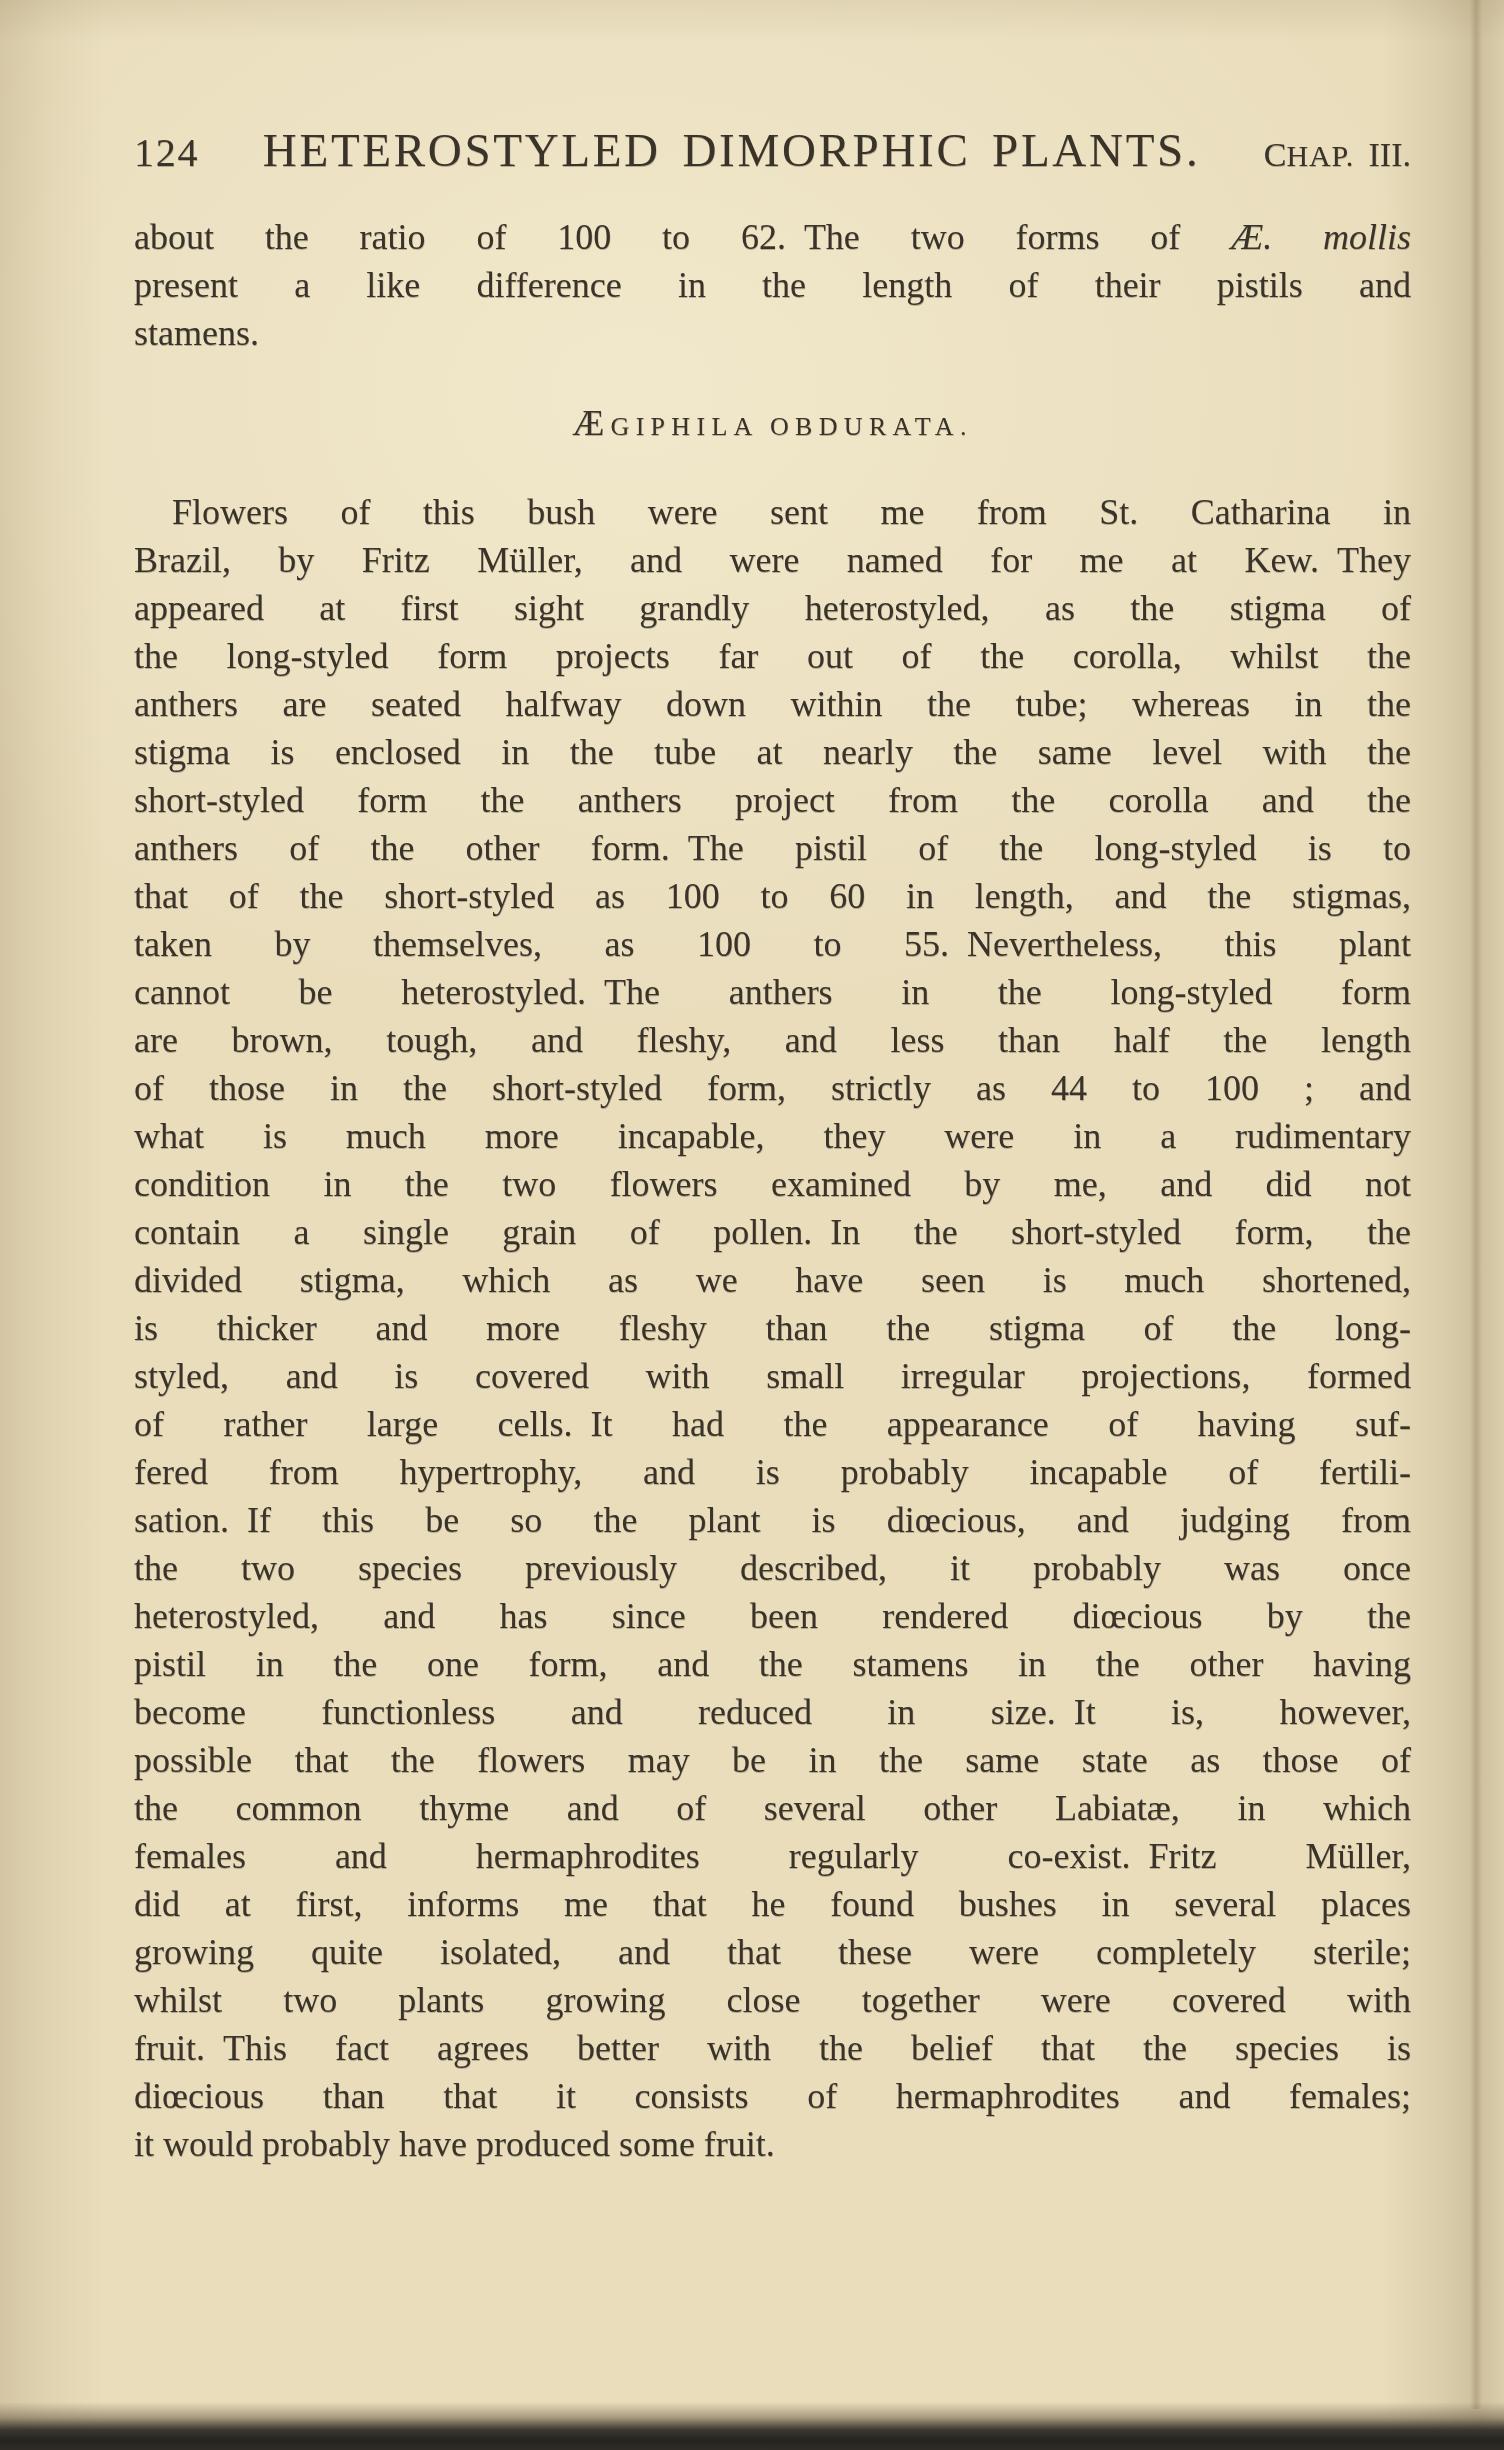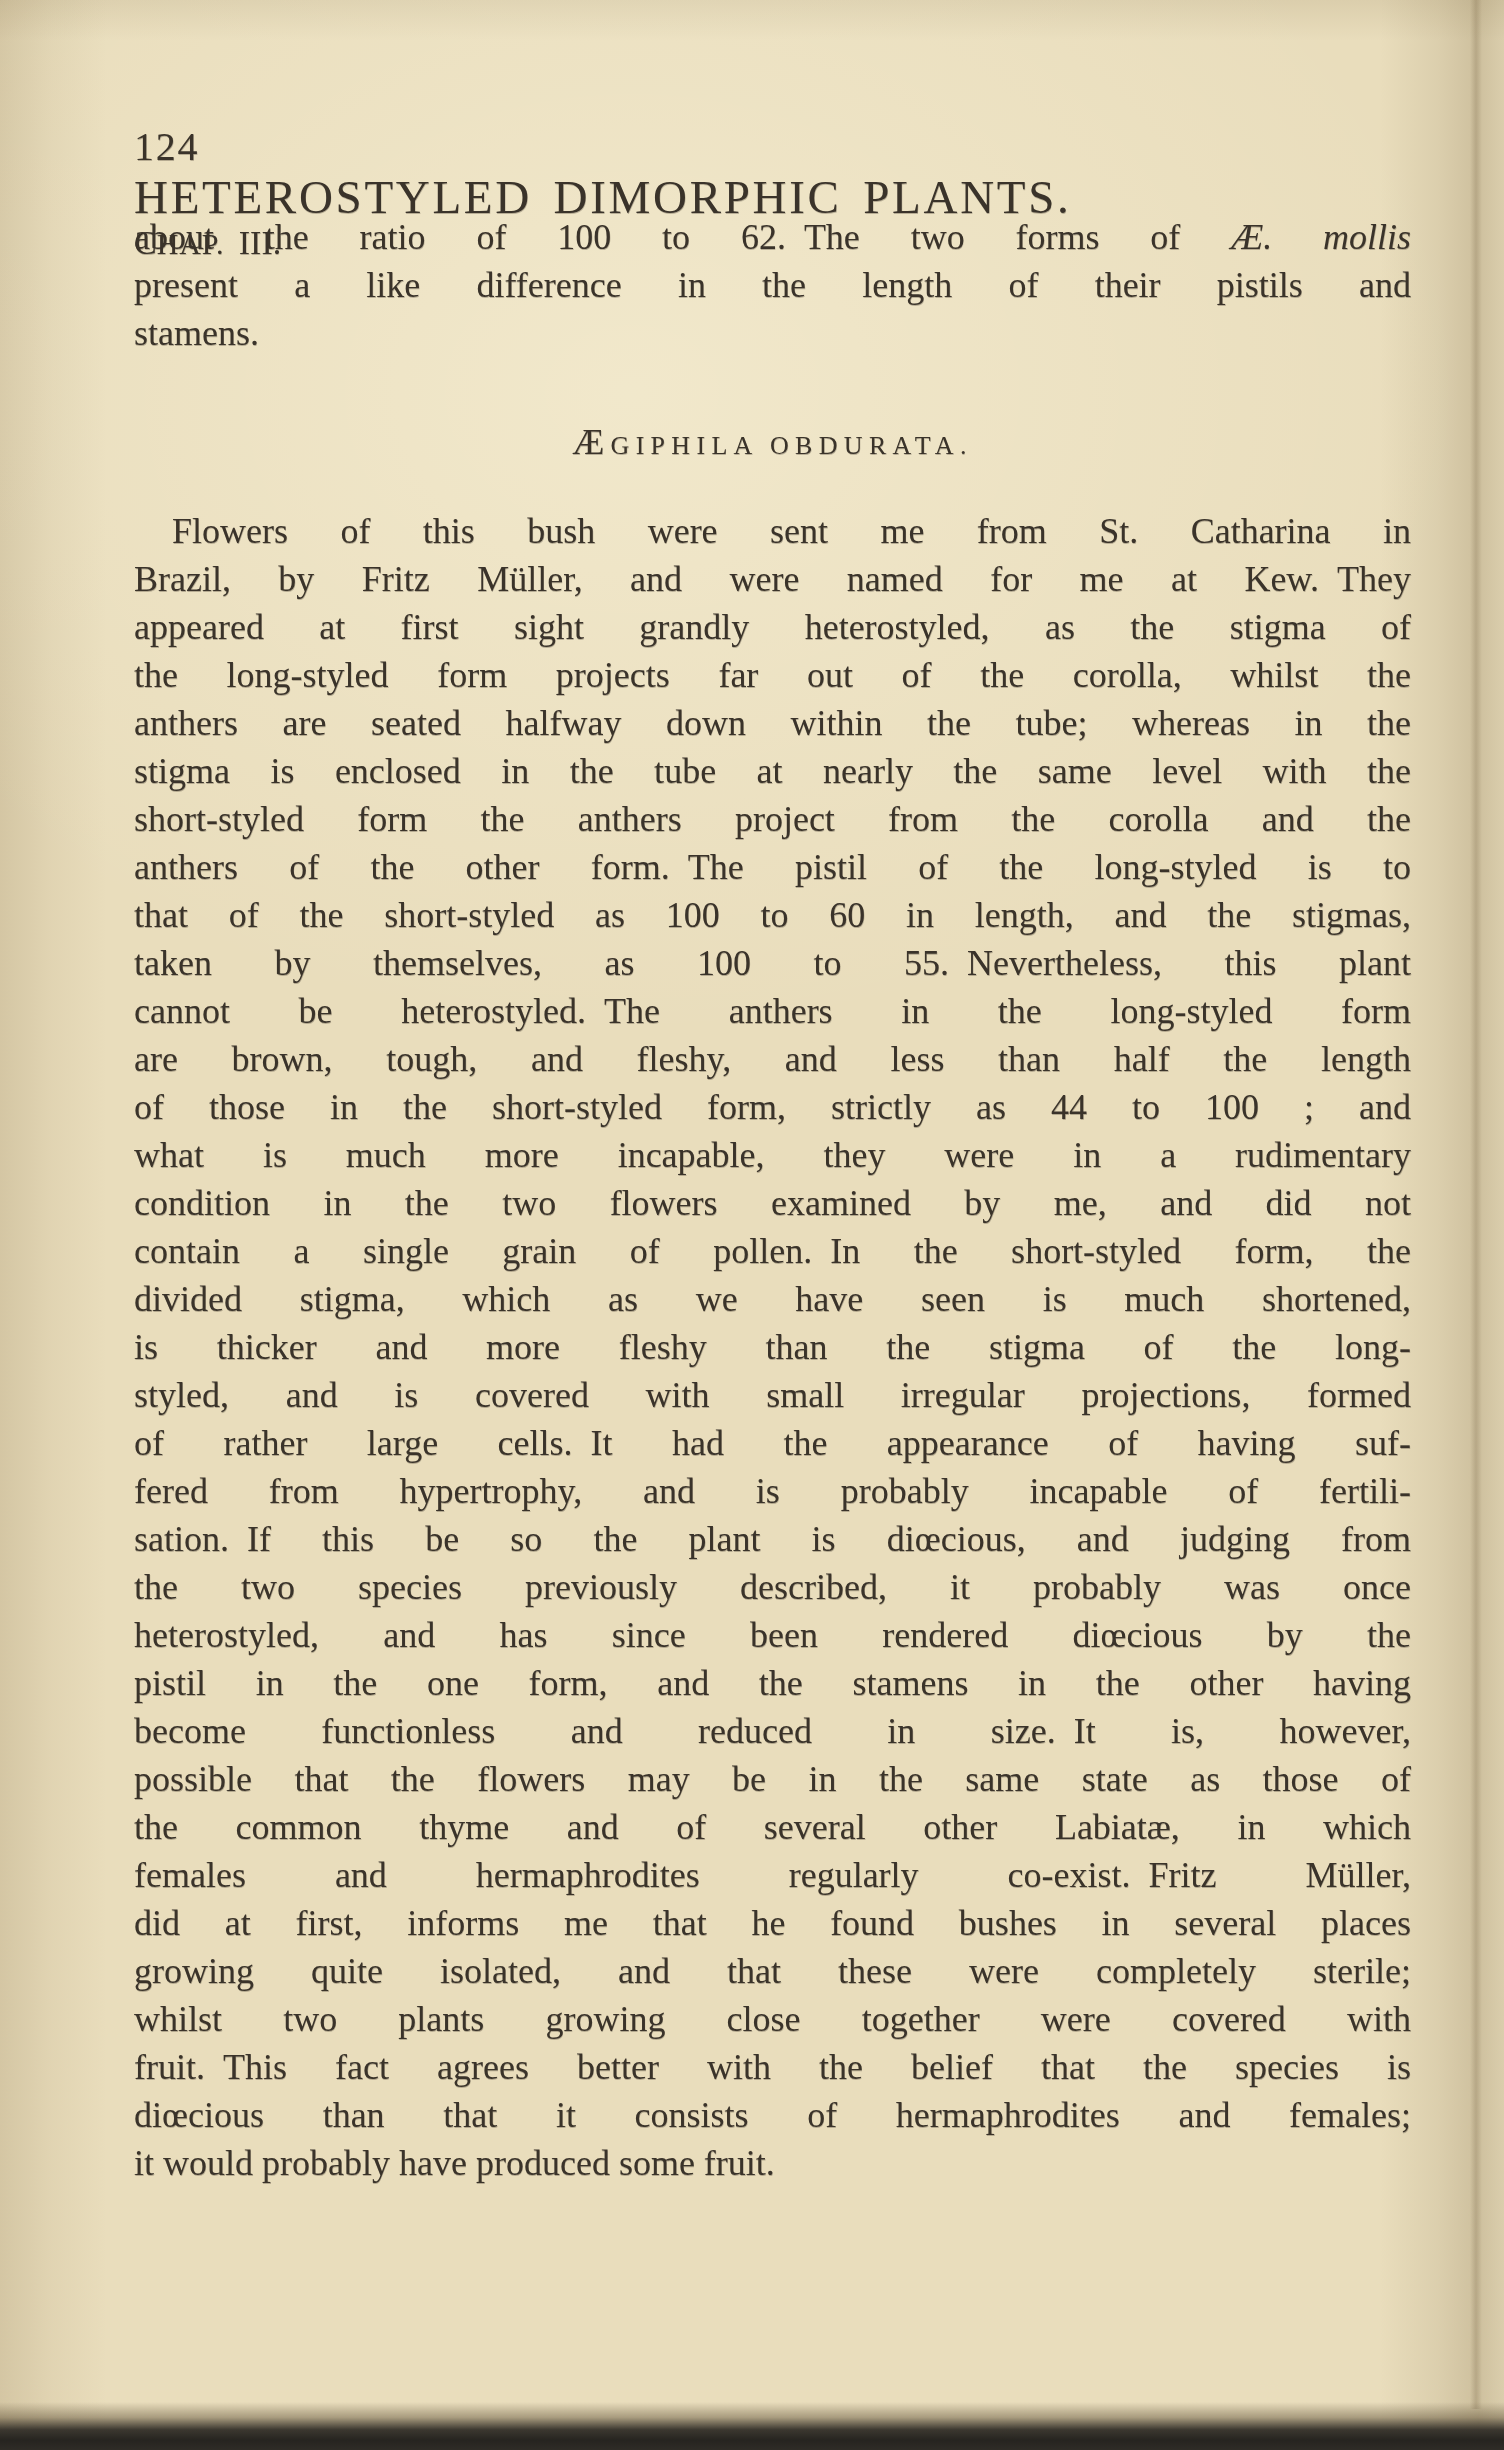--- a/index.html
+++ b/index.html
@@ -9,21 +9,21 @@
     overflow:hidden;
     font-family:"Liberation Serif","DejaVu Serif",serif;
     color:var(--ink,#3a332a);
     background:
       radial-gradient(ellipse 1163px 895px at 42% 16%, rgba(255,250,228,0.38), rgba(255,250,228,0) 72%),
       linear-gradient(to right, rgba(118,94,52,0.18) 0px, rgba(118,94,52,0.07) 52px, rgba(118,94,52,0) 107px),
       linear-gradient(to left, rgba(96,78,44,0.10) 0px, rgba(108,88,50,0.22) 27px, rgba(108,88,50,0.11) 66px, rgba(108,88,50,0) 125px),
       linear-gradient(to bottom, rgba(118,98,58,0.12) 0px, rgba(118,98,58,0) 41px),
       var(--paper,#e9ddbc);
   }
-  .txt { text-shadow: 0.4px 0.7px 0.6px rgba(56,46,36,0.30); flex-direction: column; }
+  .txt { text-shadow: 0.4px 0.7px 0.6px rgba(56,46,36,0.30); }
 
   .page-header {
     position:absolute; top:123px; left:134px; width:1277px;
     display:flex; align-items:baseline;
   }
   .page-number { font-size:40px; letter-spacing:1.8px; }
   .running-title { flex:1; text-align:center; font-size:47px; letter-spacing:2.7px; word-spacing:7.2px; white-space:nowrap; }
   .chapter-label { font-size:34px; white-space:nowrap; }
   .chapter-label .sc-small { font-size:30px; letter-spacing:0.9px; }
   .chapter-rest { margin-left:0.42em; }
@@ -36,21 +36,21 @@
     text-align:justify;
     text-align-last:justify;
     min-height:48px;
   }
   .line.last { text-align-last:left; }
   .line.indent { text-indent:38px; }
   .it { font-style:italic; }
 
   .section-heading {
     text-align:center;
-    margin:60px 0 36px 0;
+    margin:41px 0 36px 0;
     font-size:26px; letter-spacing:6.3px;
     line-height:50px;
     white-space:nowrap;
   }
   .section-heading .sc-lead { font-size:36px; }
 
   .right-crease {
     position:absolute; top:0; bottom:41px; right:23px; width:12.5px;
     background:linear-gradient(to right, rgba(88,68,38,0) 0%, rgba(88,68,38,0.20) 50%, rgba(88,68,38,0) 100%);
   }

